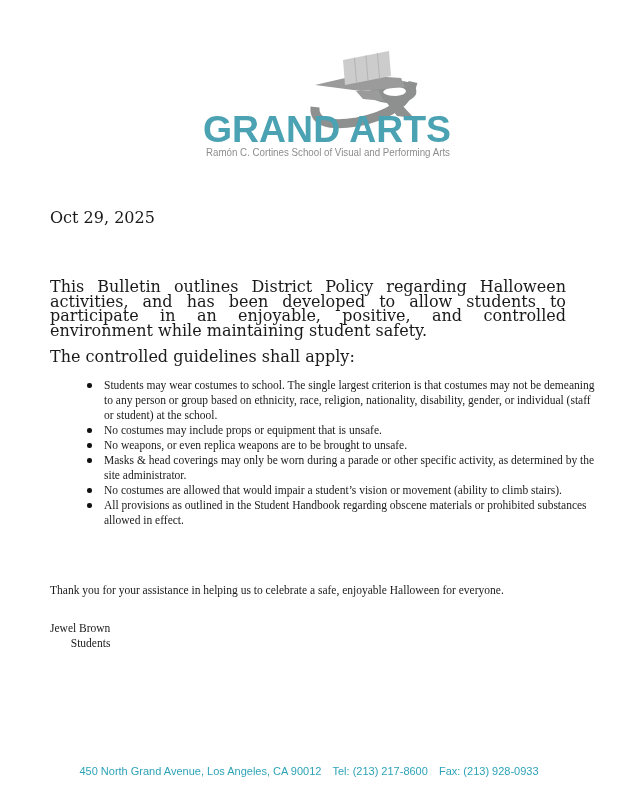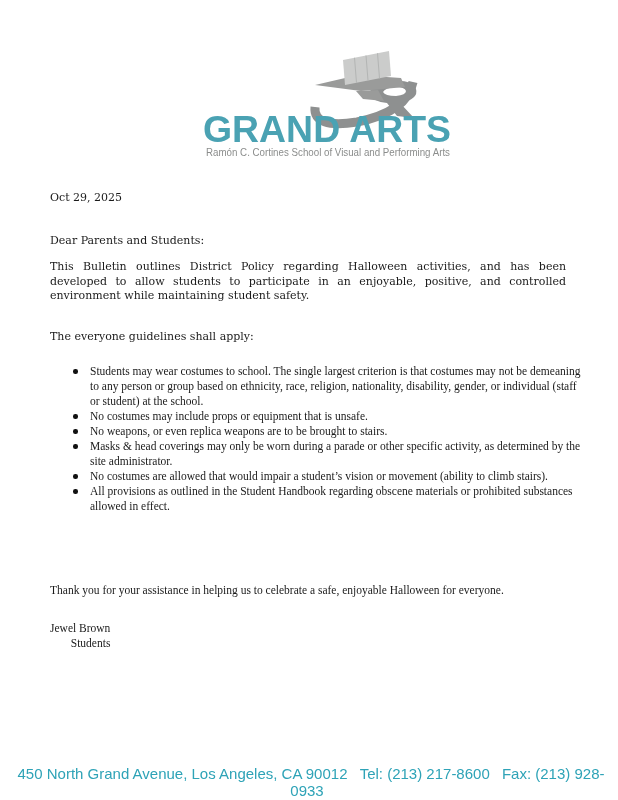--- a/index.html
+++ b/index.html
@@ -37,41 +37,42 @@
   .mark-screen-line { stroke: #b3b5b4; stroke-width: 1; }
   .mark-slab, .mark-foot { fill: var(--mark-mid); }
   .mark-swoosh { fill: none; stroke: var(--mark-dark); stroke-width: 9; }
   .mark-r { fill: var(--mark-dark); }
 
   .pt-text {
     position: absolute;
     left: 50px;
     width: 516px;
     font-family: "DejaVu Serif", serif;
-    font-size: 11px;
+    font-size: 16px;
     line-height: 14.5px;
     color: var(--ink);
+    margin-top: 20px;
   }
   .date-line   { top: 191px; }
   .salutation  { top: 234px; }
   .intro-para  { top: 260px; text-align: justify; }
   .guidelines-heading { top: 330px; }
 
   .times-text {
     font-family: "Liberation Serif", serif;
     font-size: 11.5px;
     line-height: 15px;
     color: var(--ink);
   }
   ul.guidelines {
     position: absolute;
     left: 50px;
     top: 362px;
     width: 530px;
-    margin: 2px;
+    margin: 16px;
     padding: 0;
     list-style: none;
   }
   ul.guidelines li {
     position: relative;
     padding-left: 38px;
   }
   ul.guidelines li::before {
     content: "";
     position: absolute;
@@ -86,21 +87,21 @@
   .signature { position: absolute; left: 50px; top: 621px; }
   .signature div { display: block; text-align: right; }
 
   .footer {
     position: absolute;
     left: 0;
     top: 765px;
     width: 618px;
     text-align: center;
     font-family: "Liberation Sans", sans-serif;
-    font-size: 15px;
+    font-size: 11px;
     color: var(--footer-teal);
   }
   .footer span { margin: 0 4px; }
 </style>
 </head>
 <body>
 
 <div class="page">
 
   <div class="logo-block">
@@ -120,30 +121,29 @@
         <line class="mark-screen-line" x1="163" y1="3.5" x2="165" y2="28.5"></line>
         <line class="mark-screen-line" x1="174.5" y1="1.25" x2="176.5" y2="26.25"></line>
       </g>
       <text class="logo-wordmark" x="0" y="90" textLength="248" lengthAdjust="spacingAndGlyphs">GRAND ARTS</text>
       <text class="logo-tagline" x="3" y="104" textLength="244" lengthAdjust="spacingAndGlyphs">Ramón C. Cortines School of Visual and Performing Arts</text>
     </svg>
   </div>
 
   <div class="pt-text date-line">Oct 29, 2025</div>
 
-  <div class="pt-text salutation">Dear Parents and Students:</div>
 
   <div class="pt-text intro-para">This Bulletin outlines District Policy regarding Halloween activities, and has been developed to allow students to participate in an enjoyable, positive, and controlled environment while maintaining student safety.</div>
 
-  <div class="pt-text guidelines-heading">The everyone guidelines shall apply:</div>
+  <div class="pt-text guidelines-heading">The controlled guidelines shall apply:</div>
 
   <ul class="guidelines times-text">
     <li>Students may wear costumes to school. The single largest criterion is that costumes may not be demeaning to any person or group based on ethnicity, race, religion, nationality, disability, gender, or individual (staff or student) at the school.</li>
     <li>No costumes may include props or equipment that is unsafe.</li>
-    <li>No weapons, or even replica weapons are to be brought to stairs.</li>
+    <li>No weapons, or even replica weapons are to be brought to unsafe.</li>
     <li>Masks &amp; head coverings may only be worn during a parade or other specific activity, as determined by the site administrator.</li>
     <li>No costumes are allowed that would impair a student’s vision or movement (ability to climb stairs).</li>
     <li>All provisions as outlined in the Student Handbook regarding obscene materials or prohibited substances allowed in effect.</li>
   </ul>
 
   <div class="closing times-text">Thank you for your assistance in helping us to celebrate a safe, enjoyable Halloween for everyone.</div>
 
   <div class="signature times-text">
     <div>Jewel Brown</div>
     <div>Students</div>

